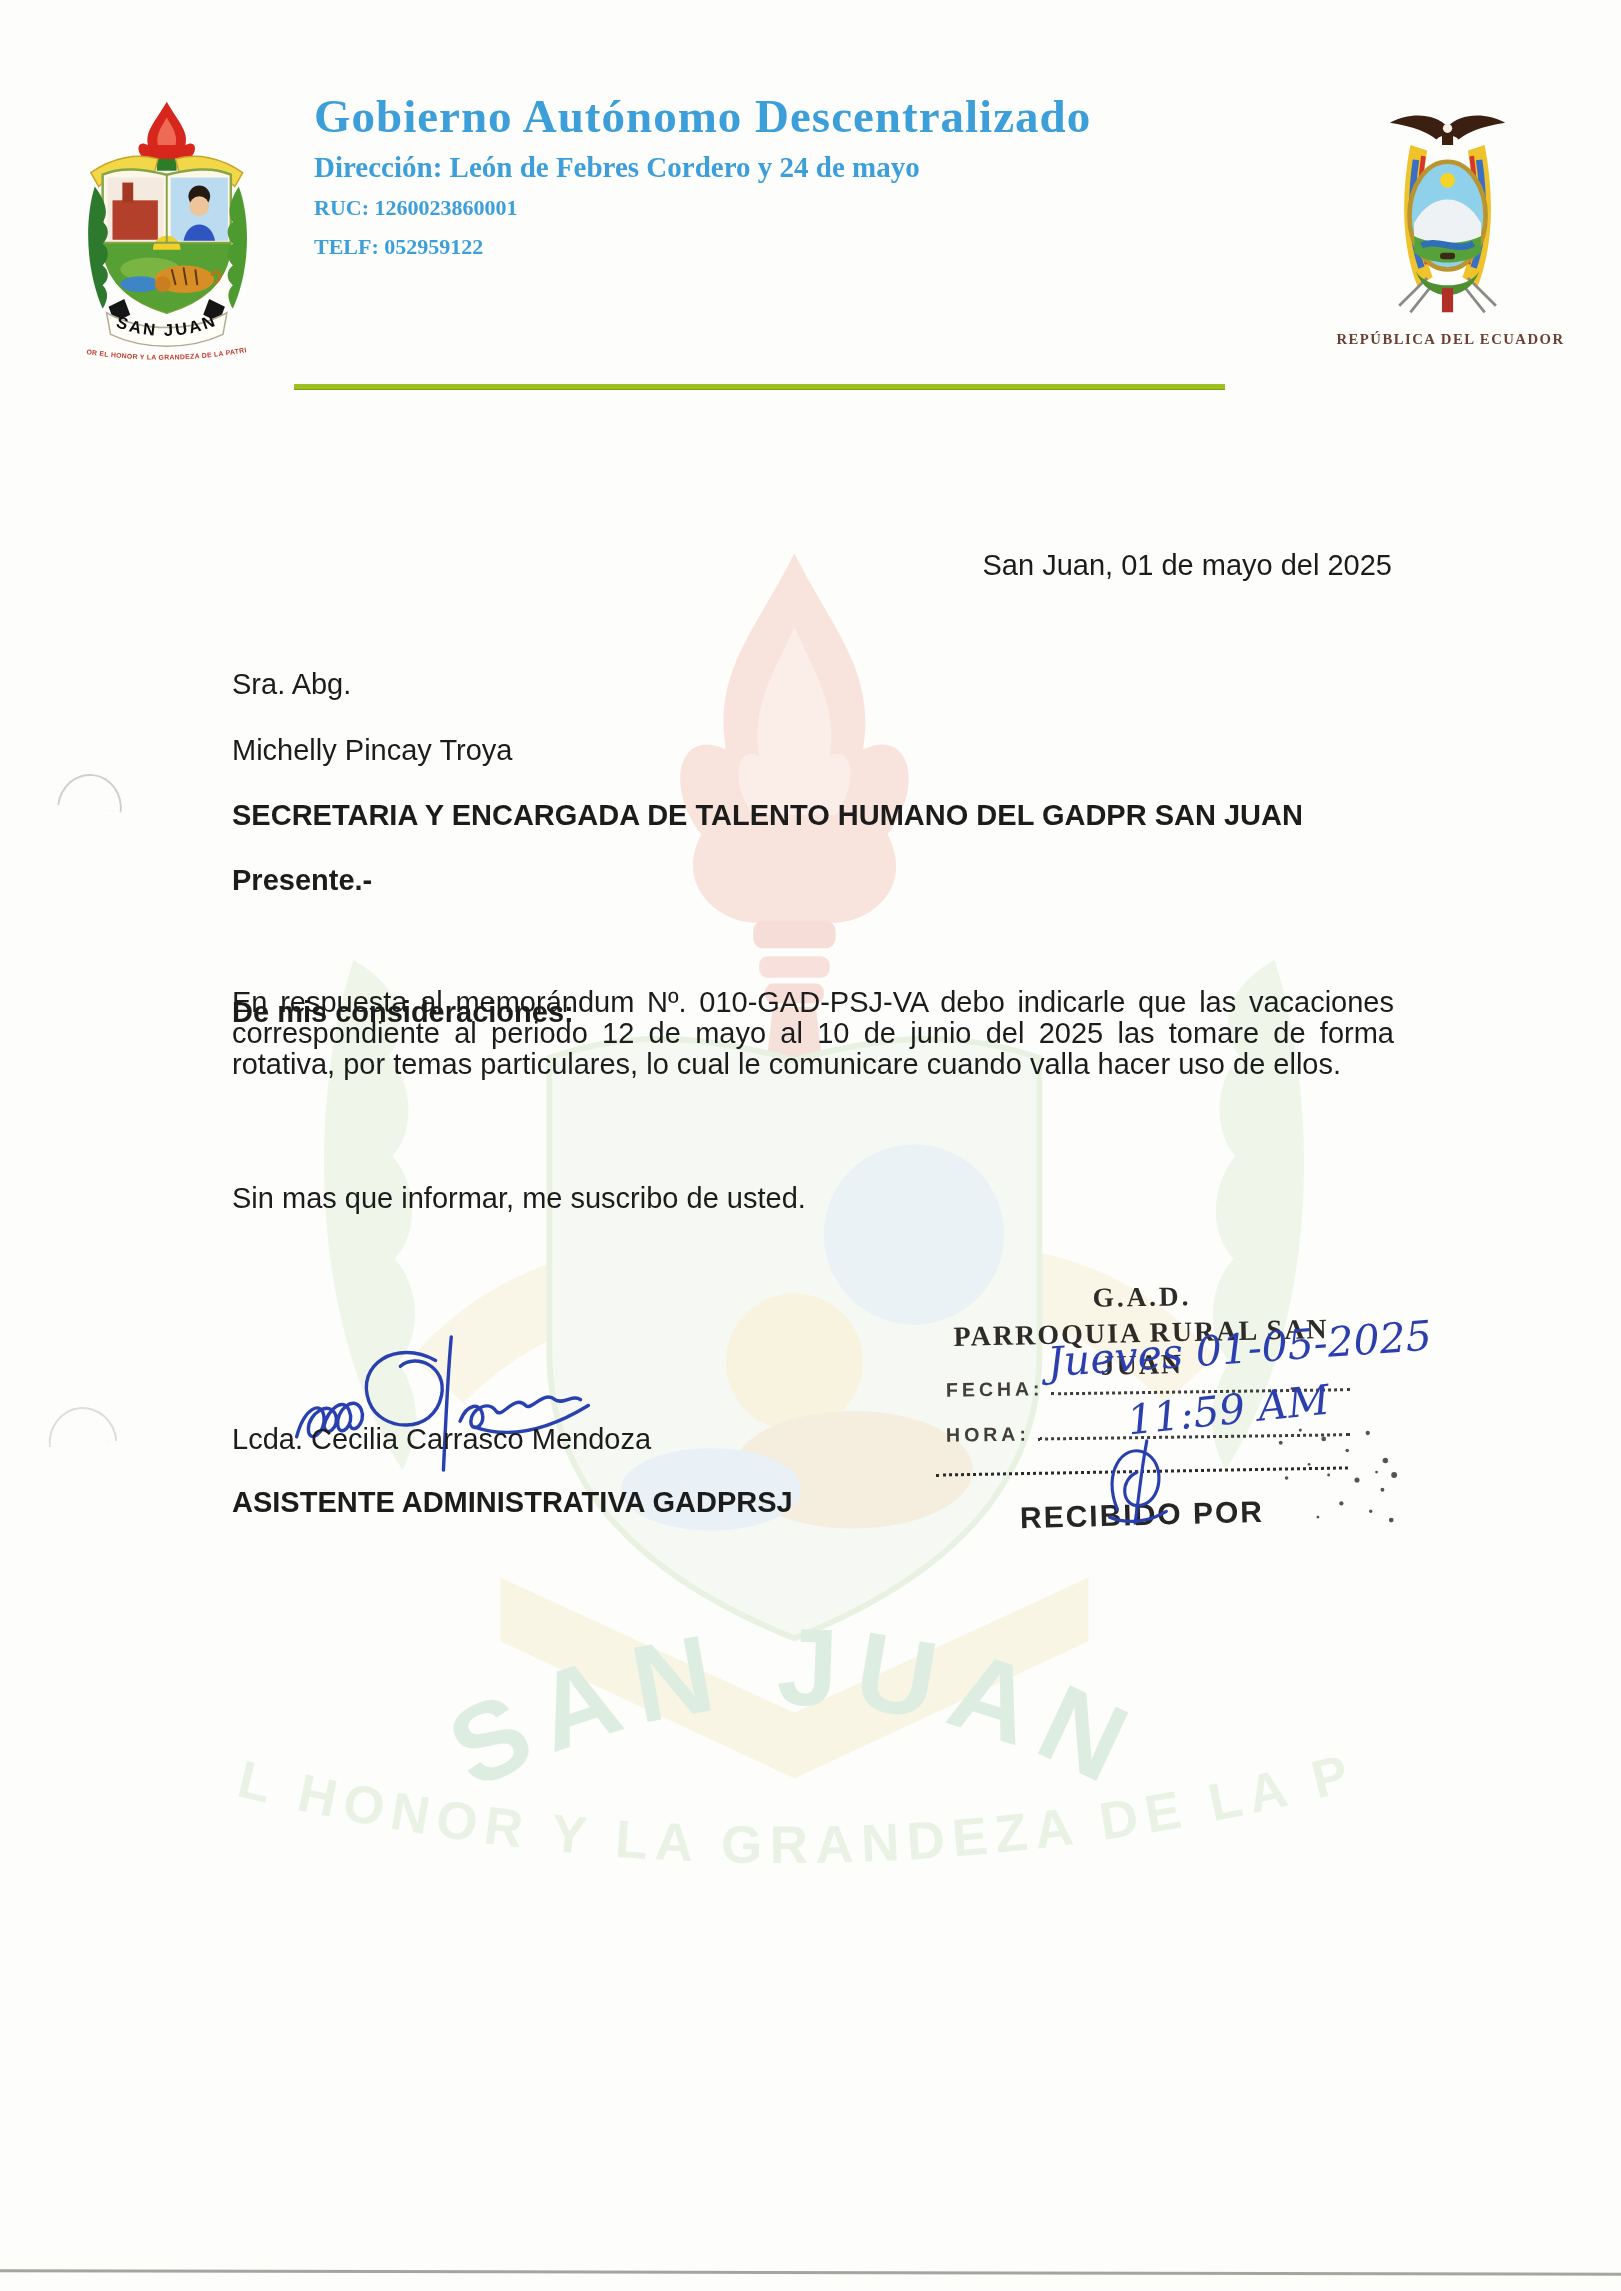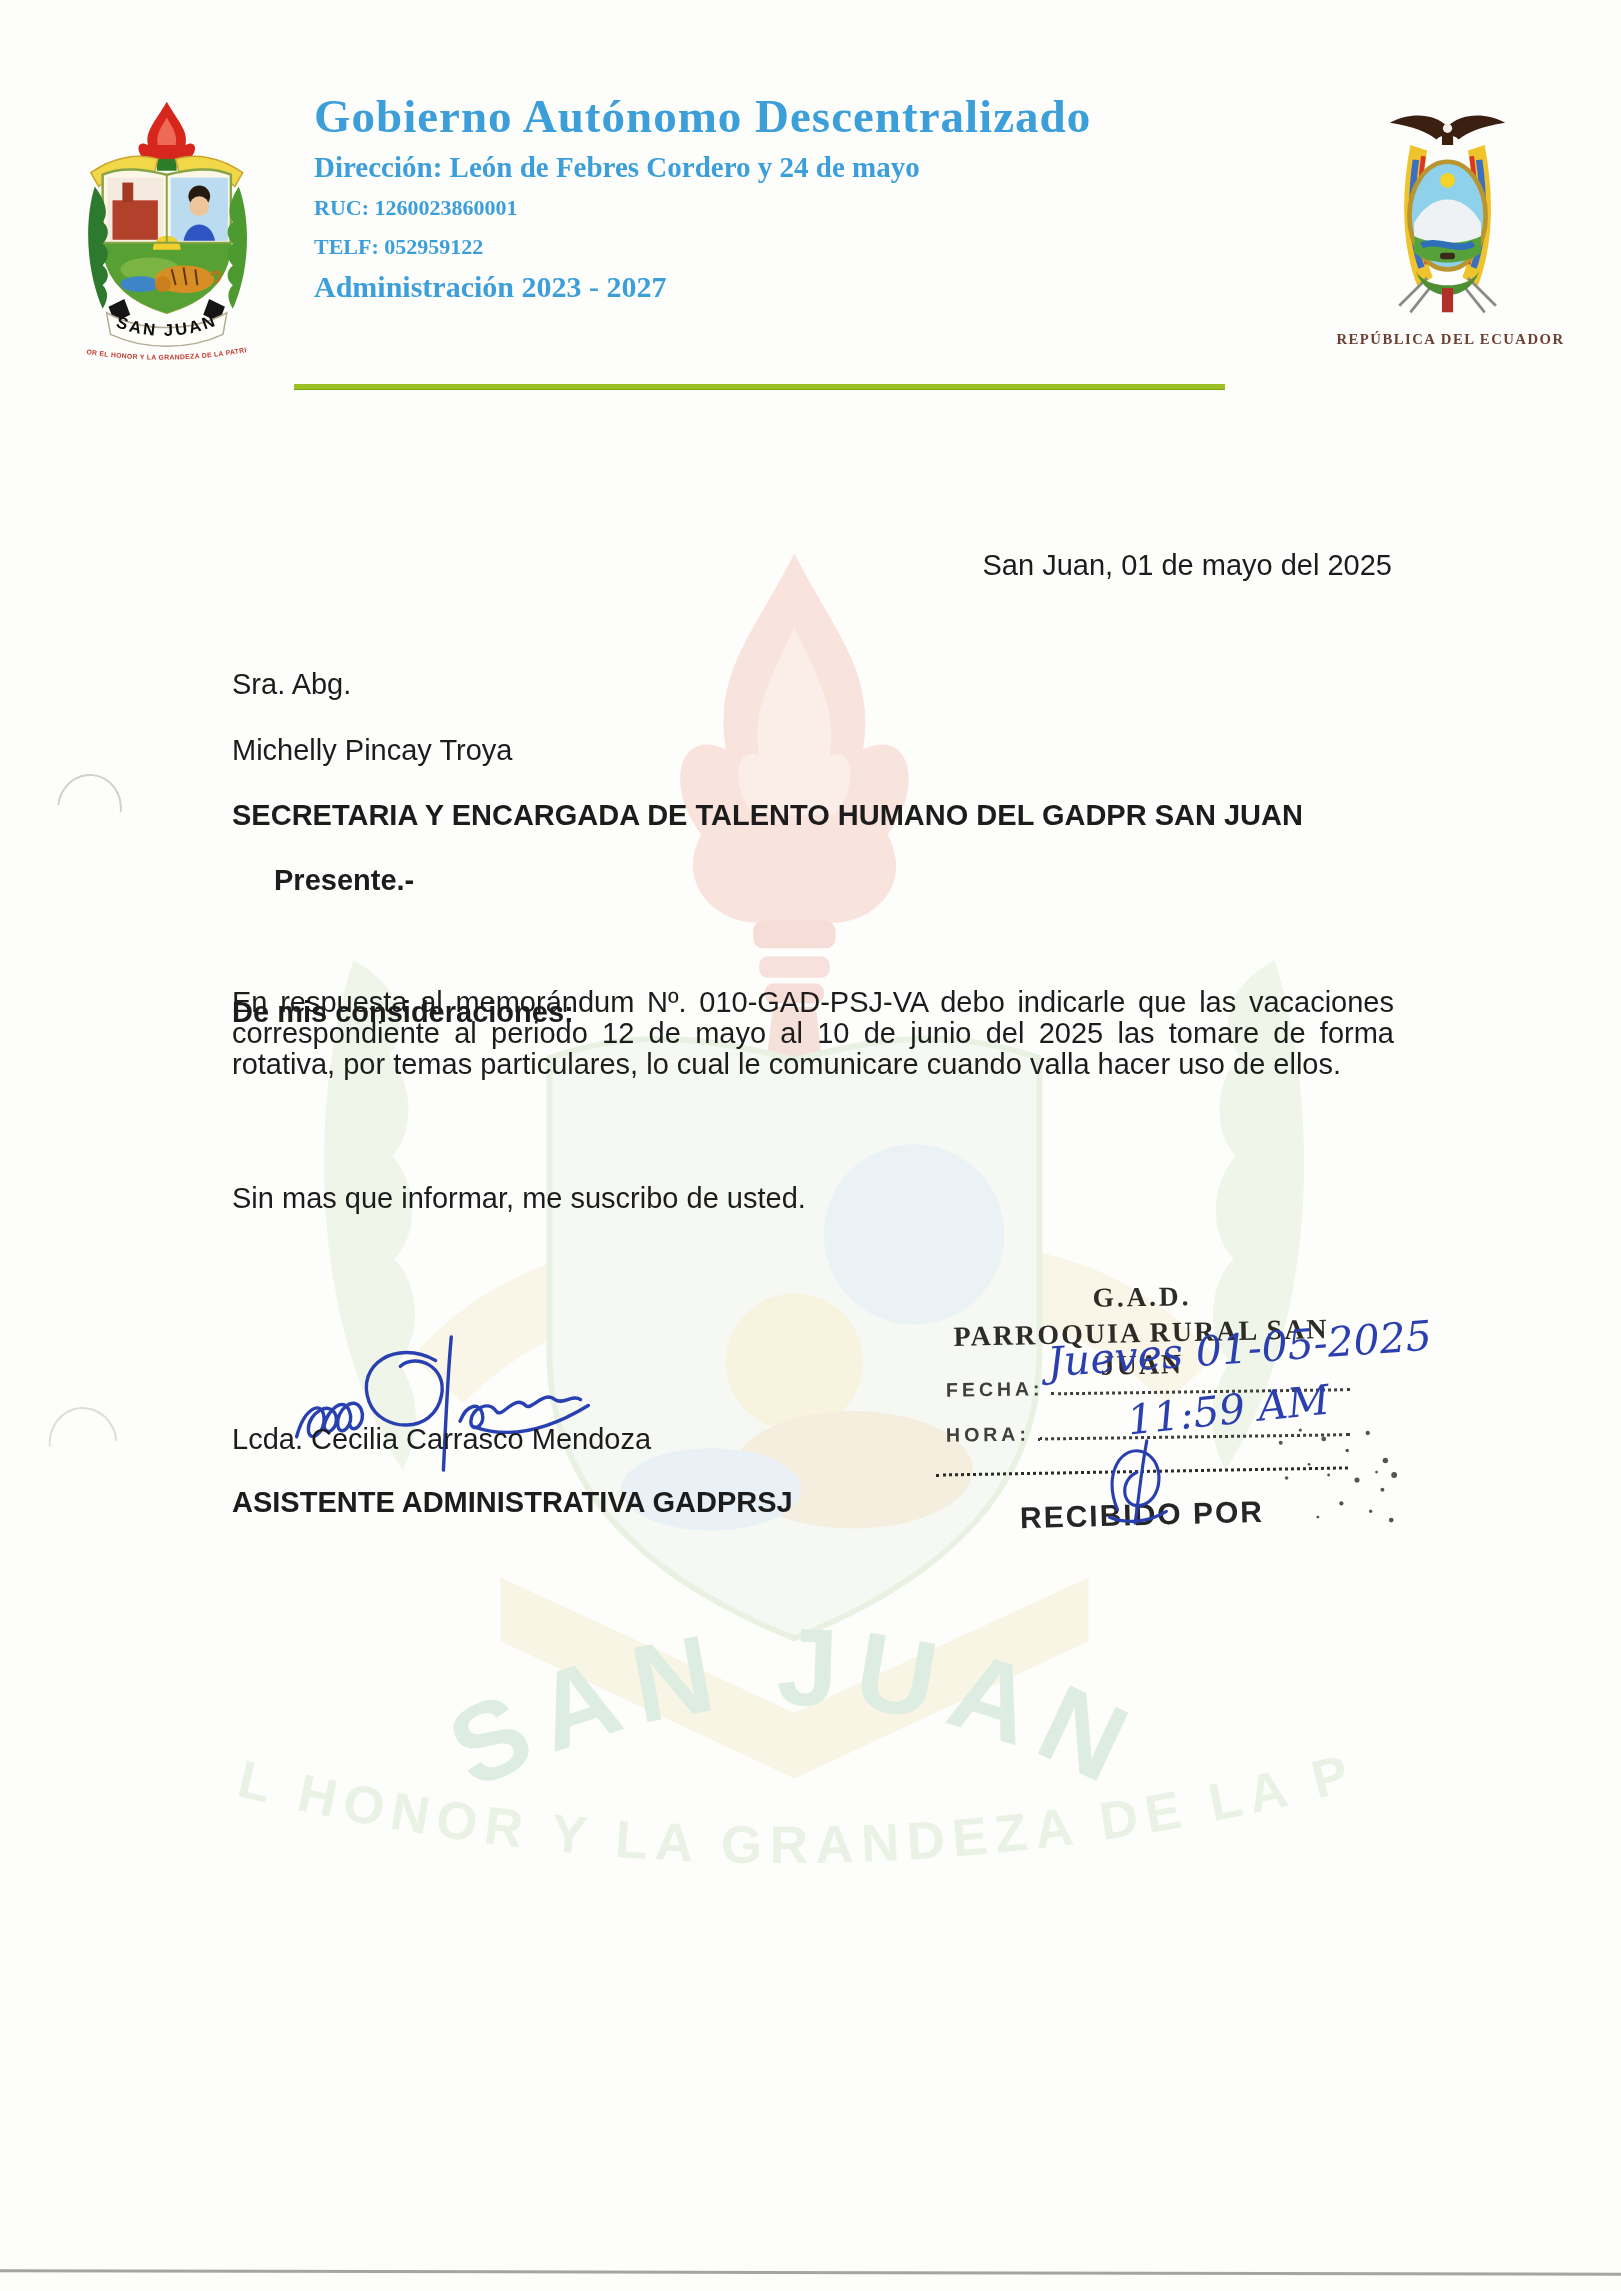--- a/index.html
+++ b/index.html
@@ -150,21 +150,20 @@
     <text font-family="Liberation Sans, sans-serif" font-size="7" font-weight="bold" fill="#c23a2c" letter-spacing="0.3">
       <textPath href="#lg-motto-arc" startOffset="50%" text-anchor="middle">POR EL HONOR Y LA GRANDEZA DE LA PATRIA</textPath>
     </text>
   </svg>
 
   <div class="hdr-text">
     <div class="hdr-t1">Gobierno Autónomo Descentralizado</div>
     <div class="hdr-addr">Dirección: León de Febres Cordero y 24 de mayo</div>
     <div class="hdr-ruc">RUC: 1260023860001</div>
     <div class="hdr-telf">TELF: 052959122</div>
-    <div class="hdr-admin">Administración 2023 - 2027</div>
   </div>
   <div class="green-rule"></div>
 
   <svg class="logo-right" viewBox="0 0 185 240" aria-hidden="true">
     <path d="M92,22 C78,8 52,6 30,18 C56,22 70,28 80,36 C86,30 98,30 104,36 C114,28 128,22 154,18 C132,6 106,8 92,22 Z" fill="#3b2012"></path>
     <circle cx="92" cy="24" r="5" fill="#f3efe6"></circle>
     <path d="M86,30 h12 v12 h-12 z" fill="#3b2012"></path>
     <path d="M52,42 C42,95 42,150 60,195 L76,184 C62,150 62,100 70,48 Z" fill="#eec32b"></path>
     <path d="M58,58 C52,100 52,140 64,174" stroke="#3a6fc4" stroke-width="7" fill="none"></path>
     <path d="M66,54 C60,100 60,140 70,170" stroke="#d8362a" stroke-width="5" fill="none"></path>
@@ -181,21 +180,21 @@
     <path d="M58,178 C70,198 114,198 126,178 C114,212 70,212 58,178 Z" fill="#4f8f33"></path>
     <rect x="86" y="196" width="12" height="26" fill="#b03028"></rect>
   </svg>
   <div class="logo-right-caption">REPÚBLICA DEL ECUADOR</div>
 
   <div class="dateline">San Juan, 01 de mayo del 2025</div>
 
   <div class="line" style="top:668px;">Sra. Abg.</div>
   <div class="line" style="top:734px;">Michelly Pincay Troya</div>
   <div class="line bold" style="top:799px;">SECRETARIA Y ENCARGADA DE TALENTO HUMANO DEL GADPR SAN JUAN</div>
-  <div class="line bold" style="top:864px;margin-left:42px;">Presente.-</div>
+  <div class="line bold" style="top:864px;">Presente.-</div>
 
   <div class="line bold" style="top:980px;margin-top:16px;">De mis consideraciones:</div>
   <div class="bodypara">En respuesta al memorándum Nº. 010-GAD-PSJ-VA debo indicarle que las vacaciones correspondiente al periodo 12 de mayo al 10 de junio del 2025 las tomare de forma rotativa, por temas particulares, lo cual le comunicare cuando valla hacer uso de ellos.</div>
   <div class="line" style="top:1182px;">Sin mas que informar, me suscribo de usted.</div>
 
   <svg class="sig-svg" viewBox="0 0 330 150" aria-hidden="true">
     <g stroke="#2840b0" stroke-width="3.5" fill="none" stroke-linecap="round">
       <path d="M18,108 C26,78 44,70 46,88 C48,104 30,116 30,100 C30,84 52,70 58,86 C62,98 48,110 46,97 C50,80 66,66 72,82 C78,96 62,110 60,96 C58,82 76,64 84,80 C90,94 74,108 72,94"></path>
       <path d="M160,30 C120,8 78,34 92,72 C104,104 158,106 166,66 C172,36 140,22 124,36"></path>
       <path d="M176,6 C172,50 170,100 168,142"></path>

